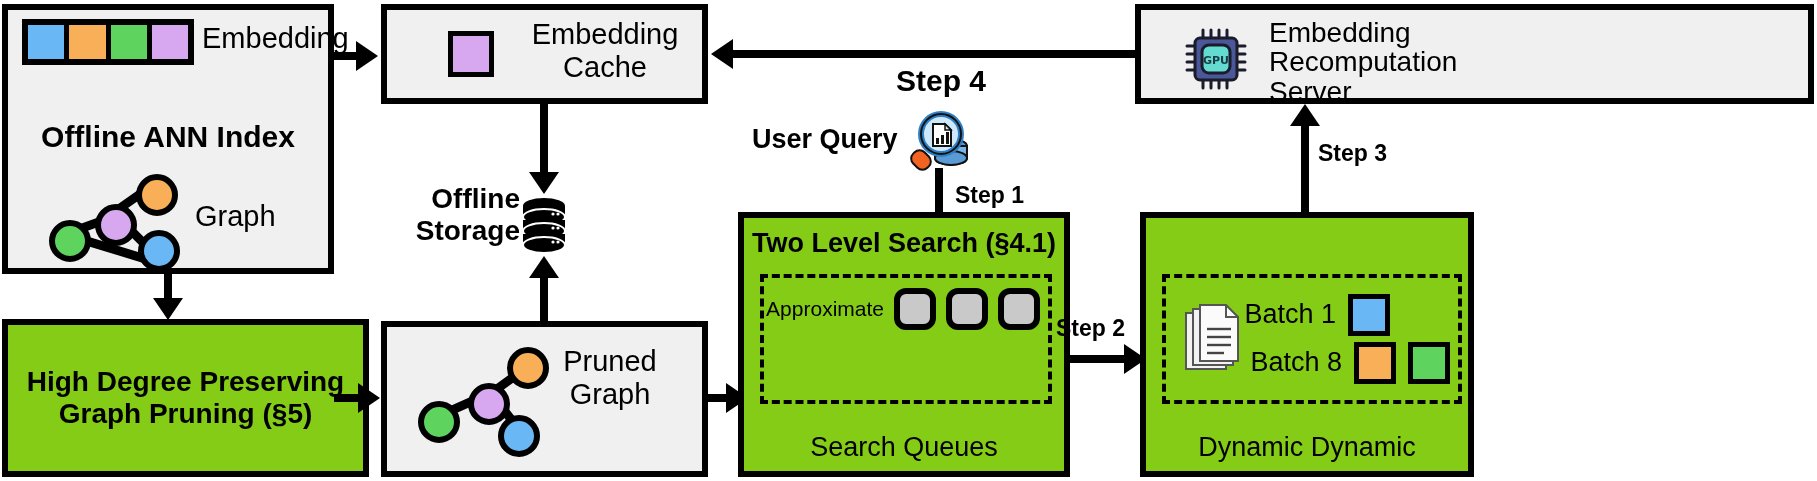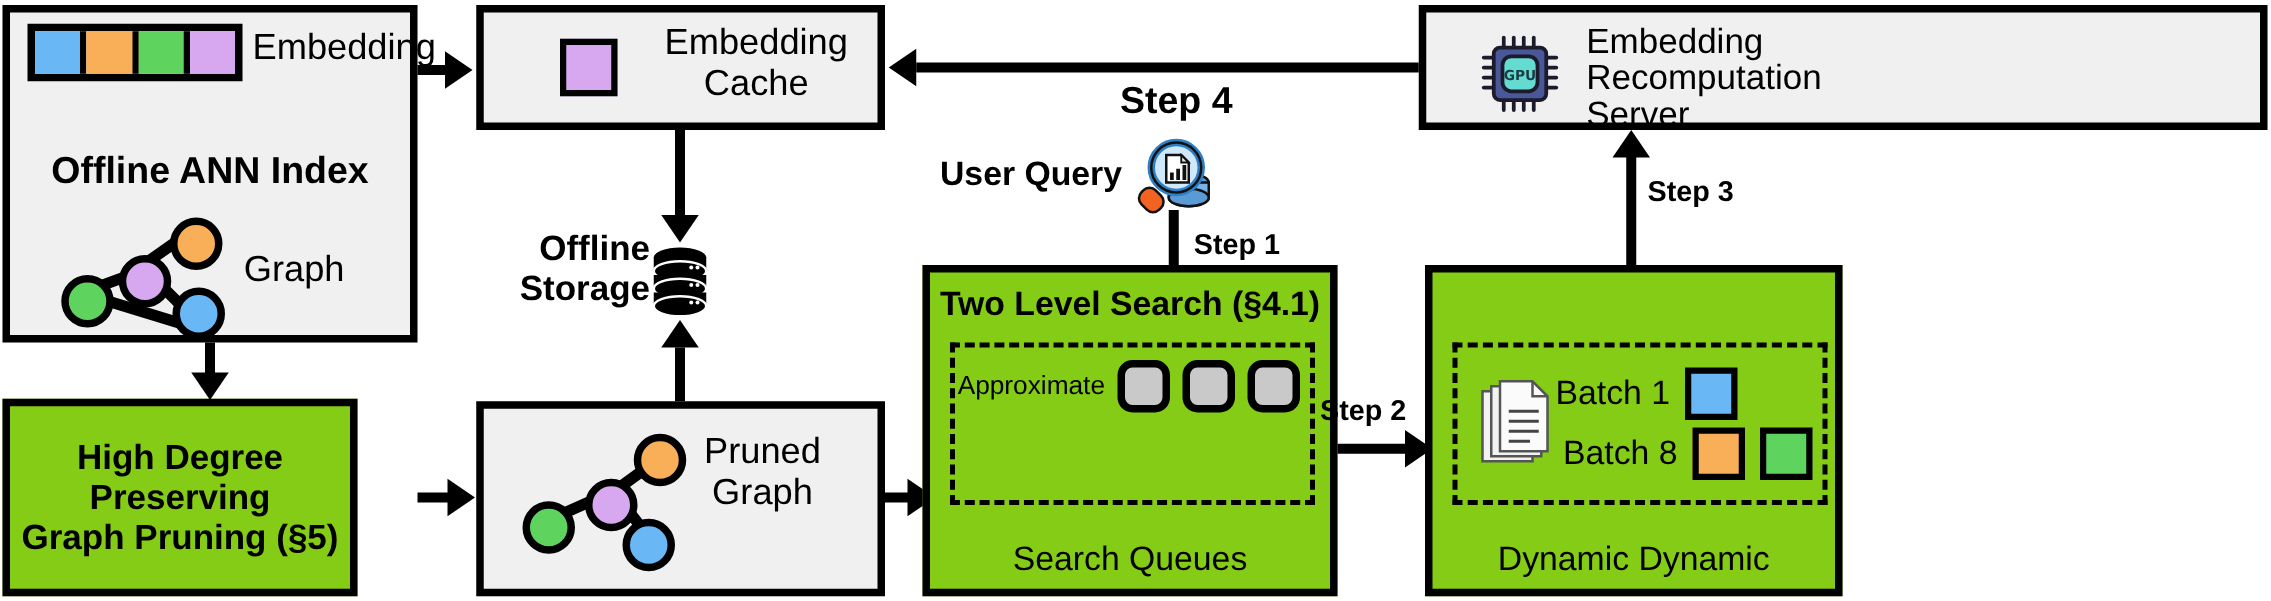--- a/index.html
+++ b/index.html
@@ -48,21 +48,21 @@
     <div class="edge" style="left:78px;top:45px;width:52px;transform:rotate(45deg);"></div>
     <div class="edge" style="left:32px;top:64px;width:88px;transform:rotate(17deg);"></div>
     <div class="node" style="left:96px;top:6px;width:42px;height:42px;background:#f9ae58;"></div>
     <div class="node" style="left:55px;top:36px;width:42px;height:42px;background:#d7a8f0;"></div>
     <div class="node" style="left:9px;top:52px;width:42px;height:42px;background:#5ed35e;"></div>
     <div class="node" style="left:98px;top:62px;width:42px;height:42px;background:#6ab7f5;"></div>
   </div>
 
   <div class="abs lbl" style="left:195px;top:200px;width:130px;font-size:29px;text-align:left;">Graph</div>
 
-  <div class="abs box bg-grey" style="left:2px;top:319px;width:284px;height:158px;">
+  <div class="abs box bg-grey" style="left:2px;top:319px;width:367px;height:158px;">
     <div class="lbl bold" style="font-size:28px;">High Degree Preserving
 Graph Pruning (§5)</div>
   </div>
 
   <div class="arrowline" style="left:164px;top:274px;width:8px;height:26px;"></div>
   <div class="ahead ah-down" style="left:153px;top:298px;"></div>
 
   <div class="arrowline" style="left:334px;top:52px;width:24px;height:8px;"></div>
   <div class="ahead ah-right" style="left:356px;top:41px;"></div>
 

